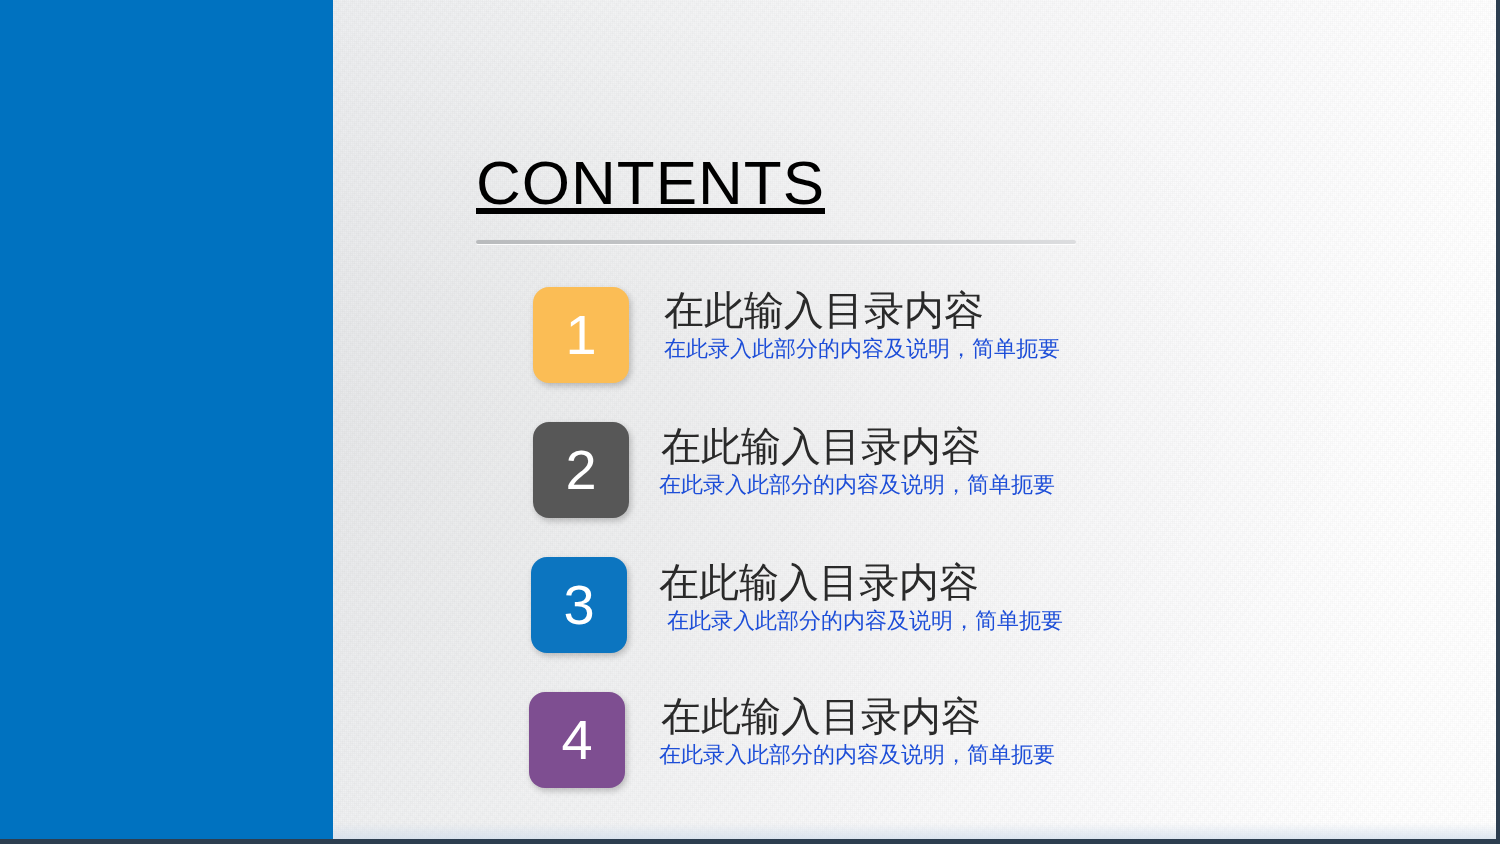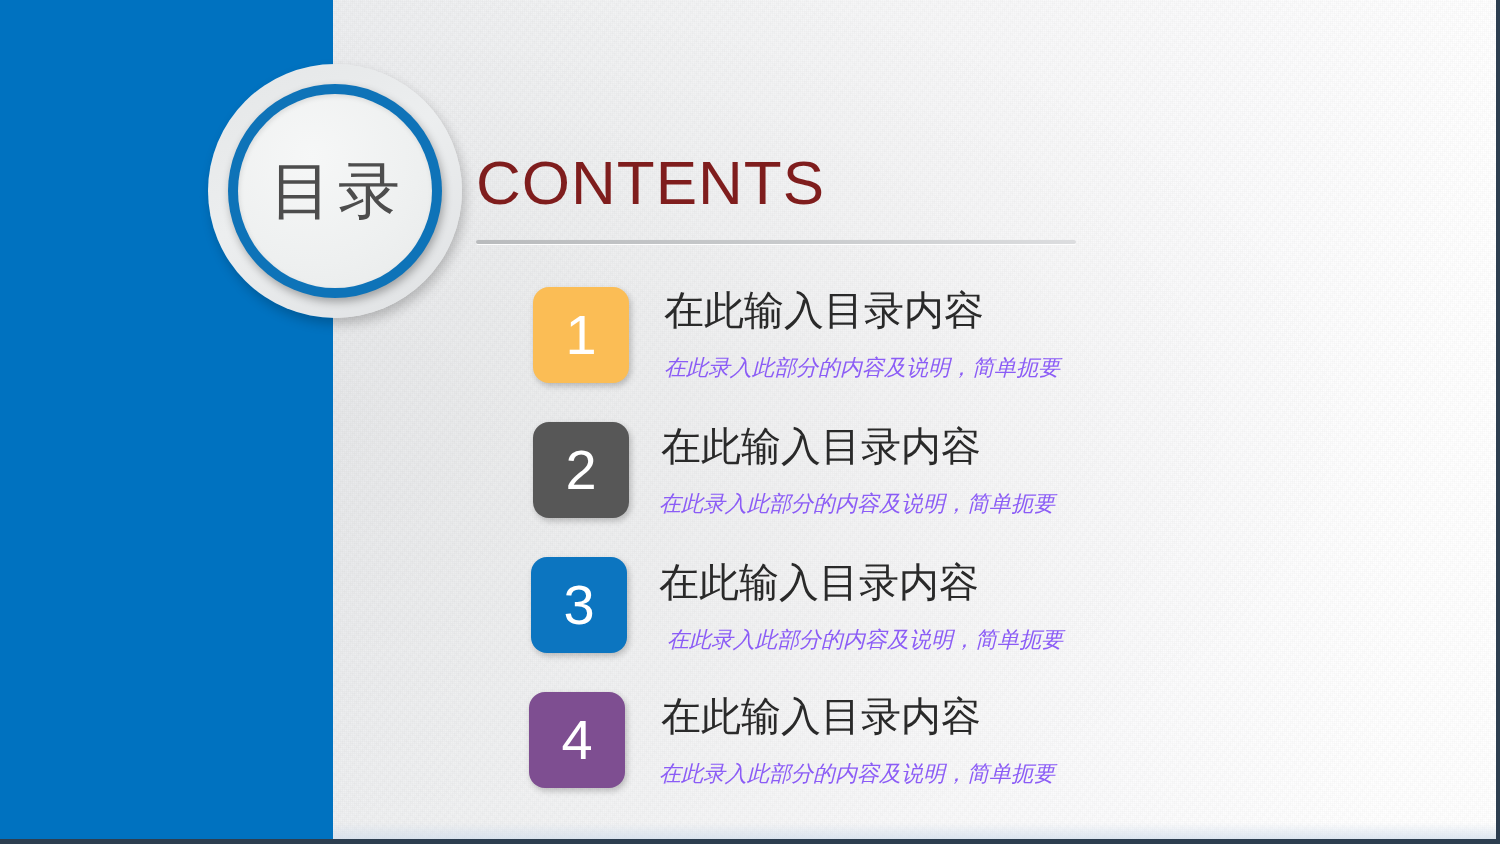--- a/index.html
+++ b/index.html
@@ -133,23 +133,24 @@
     text-indent: 6px;
   }
 
   
   .heading {
     position: absolute;
     left: 476px;
     top: 152px;
     font-size: 62px;
     letter-spacing: 1px;
-    color: #7f1d1d;
+    color: #000000;
     line-height: 1;
     white-space: nowrap;
+    text-decoration: underline;
   }
   .heading-rule {
     position: absolute;
     left: 476px;
     top: 240px;
     width: 600px;
     height: 4px;
     background: linear-gradient(90deg, #b9bbbd 0%, #c9cbcd 55%, #dcdddf 100%);
     box-shadow: 0 1px 0 rgba(255,255,255,.9);
     border-radius: 2px;
@@ -192,24 +193,23 @@
     font-family: "DejaVu Sans", "Liberation Sans", sans-serif;
     font-size: 40px;
     line-height: 1.2;
     color: #2a2a2a;
     white-space: nowrap;
   }
   .toc-sub {
     font-family: "DejaVu Sans", "Liberation Sans", sans-serif;
     font-size: 22px;
     line-height: 1.3;
-    color: #8b5cf6;
-    margin-top: 20px;
-    white-space: nowrap;
-    font-style: italic;
+    color: #1d4ed8;
+    margin-top: 1px;
+    white-space: nowrap;
   }
   
   .toc-item:nth-child(1) .toc-text { left: 131px; top: -1px; }
   .toc-item:nth-child(2) .toc-text { left: 128px; top: 0px; }
   .toc-item:nth-child(2) .toc-sub  { margin-left: -2px; }
   .toc-item:nth-child(3) .toc-text { left: 126px; top: 1px; }
   .toc-item:nth-child(3) .toc-sub  { margin-left: 8px; }
   .toc-item:nth-child(4) .toc-text { left: 128px; top: 0px; }
   .toc-item:nth-child(4) .toc-sub  { margin-left: -2px; }
   .toc-item:nth-child(3) .toc-badge { left: -2px; }
@@ -223,27 +223,20 @@
   <div class="bg-base"></div>
   <div class="bg-noise"></div>
   <div class="bg-vignette"></div>
 
   <div class="blue-panel"></div>
 
   <div class="bottom-sheen"></div>
   <div class="bottom-rule"></div>
   <div class="right-rule"></div>
 
-  <div class="badge-wrap">
-    <div class="badge-outer"></div>
-    <div class="badge-ring"></div>
-    <div class="badge-inner">
-      <span class="badge-label">目录</span>
-    </div>
-  </div>
 
   <div class="heading">CONTENTS</div>
   <div class="heading-rule"></div>
 
   <div class="toc-list">
 
     <div class="toc-item">
       <div class="toc-badge" style="background: rgb(251, 189, 85);">1</div>
       <div class="toc-text">
         <div class="toc-title">在此输入目录内容</div>

